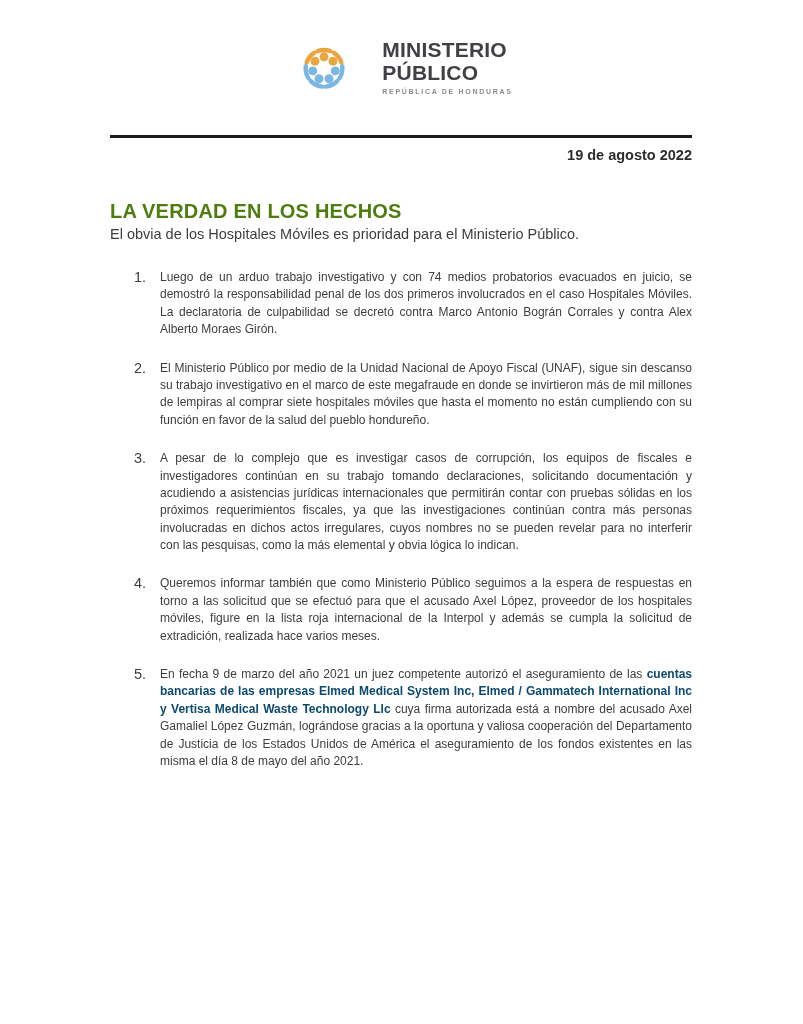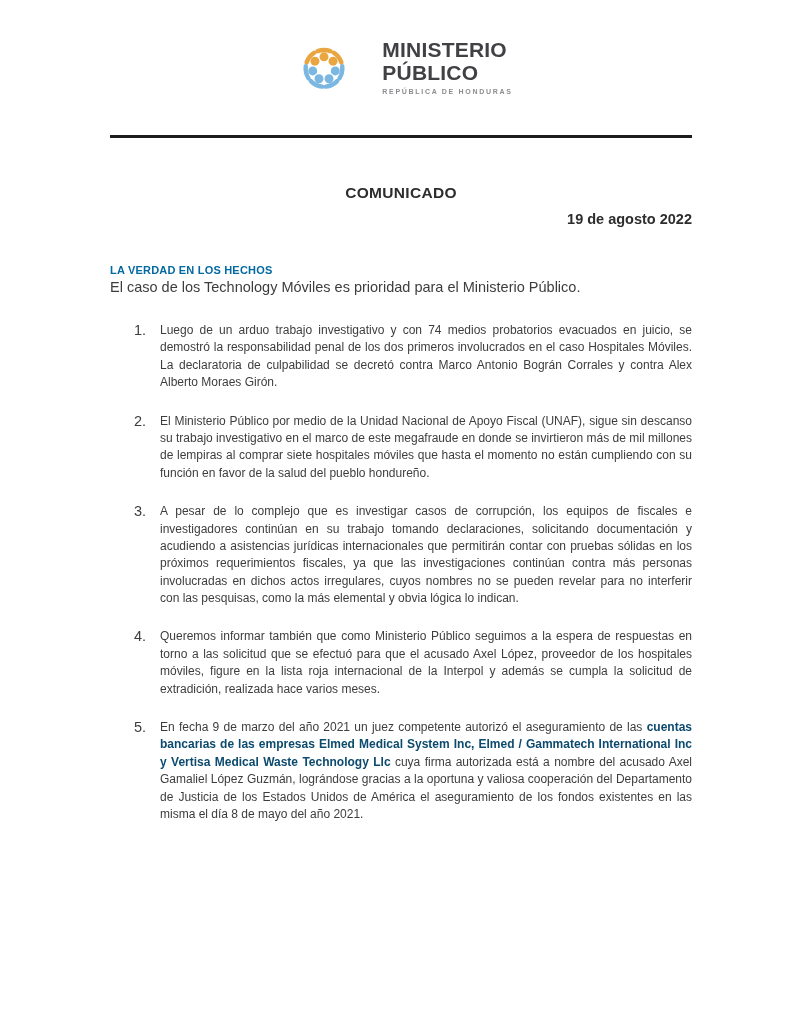--- a/index.html
+++ b/index.html
@@ -61,23 +61,23 @@
   }
   .doc-date {
     margin-top: 9px;
     text-align: right;
     font-size: 14.5px;
     font-weight: bold;
     color: #2d2d2d;
   }
   .section-heading {
     margin-top: 37px;
-    font-size: 11px;
+    font-size: 20px;
     font-weight: bold;
-    color: #0369a1;
+    color: #4d7c0f;
     letter-spacing: 0.2px;
   }
   .section-subheading {
     margin-top: 3px;
     font-size: 14.5px;
     color: #3d3d3d;
   }
   .communique-list {
     margin-top: 27px;
     list-style: none;
@@ -134,25 +134,24 @@
         <span class="logo-title">MINISTERIO</span>
         <span class="logo-title">PÚBLICO</span>
         <span class="logo-subtitle">REPÚBLICA DE HONDURAS</span>
       </div>
     </div>
   </header>
 
   <hr class="rule">
 
   <main class="content">
-    <h1 class="doc-title">COMUNICADO</h1>
     <div class="doc-date">19 de agosto 2022</div>
 
     <h2 class="section-heading">LA VERDAD EN LOS HECHOS</h2>
-    <p class="section-subheading">El caso de los Technology Móviles es prioridad para el Ministerio Público.</p>
+    <p class="section-subheading">El obvia de los Hospitales Móviles es prioridad para el Ministerio Público.</p>
 
     <ol class="communique-list" id="communique-list">
         <li>
           <span class="item-number">1.</span>
           <div class="item-text"><span>Luego de un arduo trabajo investigativo y con 74 medios probatorios evacuados en juicio, se demostró la responsabilidad penal de los dos primeros involucrados en el caso Hospitales Móviles. La declaratoria de culpabilidad se decretó contra Marco Antonio Bográn Corrales y contra Alex Alberto Moraes Girón.</span></div>
         </li>
         <li>
           <span class="item-number">2.</span>
           <div class="item-text"><span>El Ministerio Público por medio de la Unidad Nacional de Apoyo Fiscal (UNAF), sigue sin descanso su trabajo investigativo en el marco de este megafraude en donde se invirtieron más de mil millones de lempiras al comprar siete hospitales móviles que hasta el momento no están cumpliendo con su función en favor de la salud del pueblo hondureño.</span></div>
         </li>

